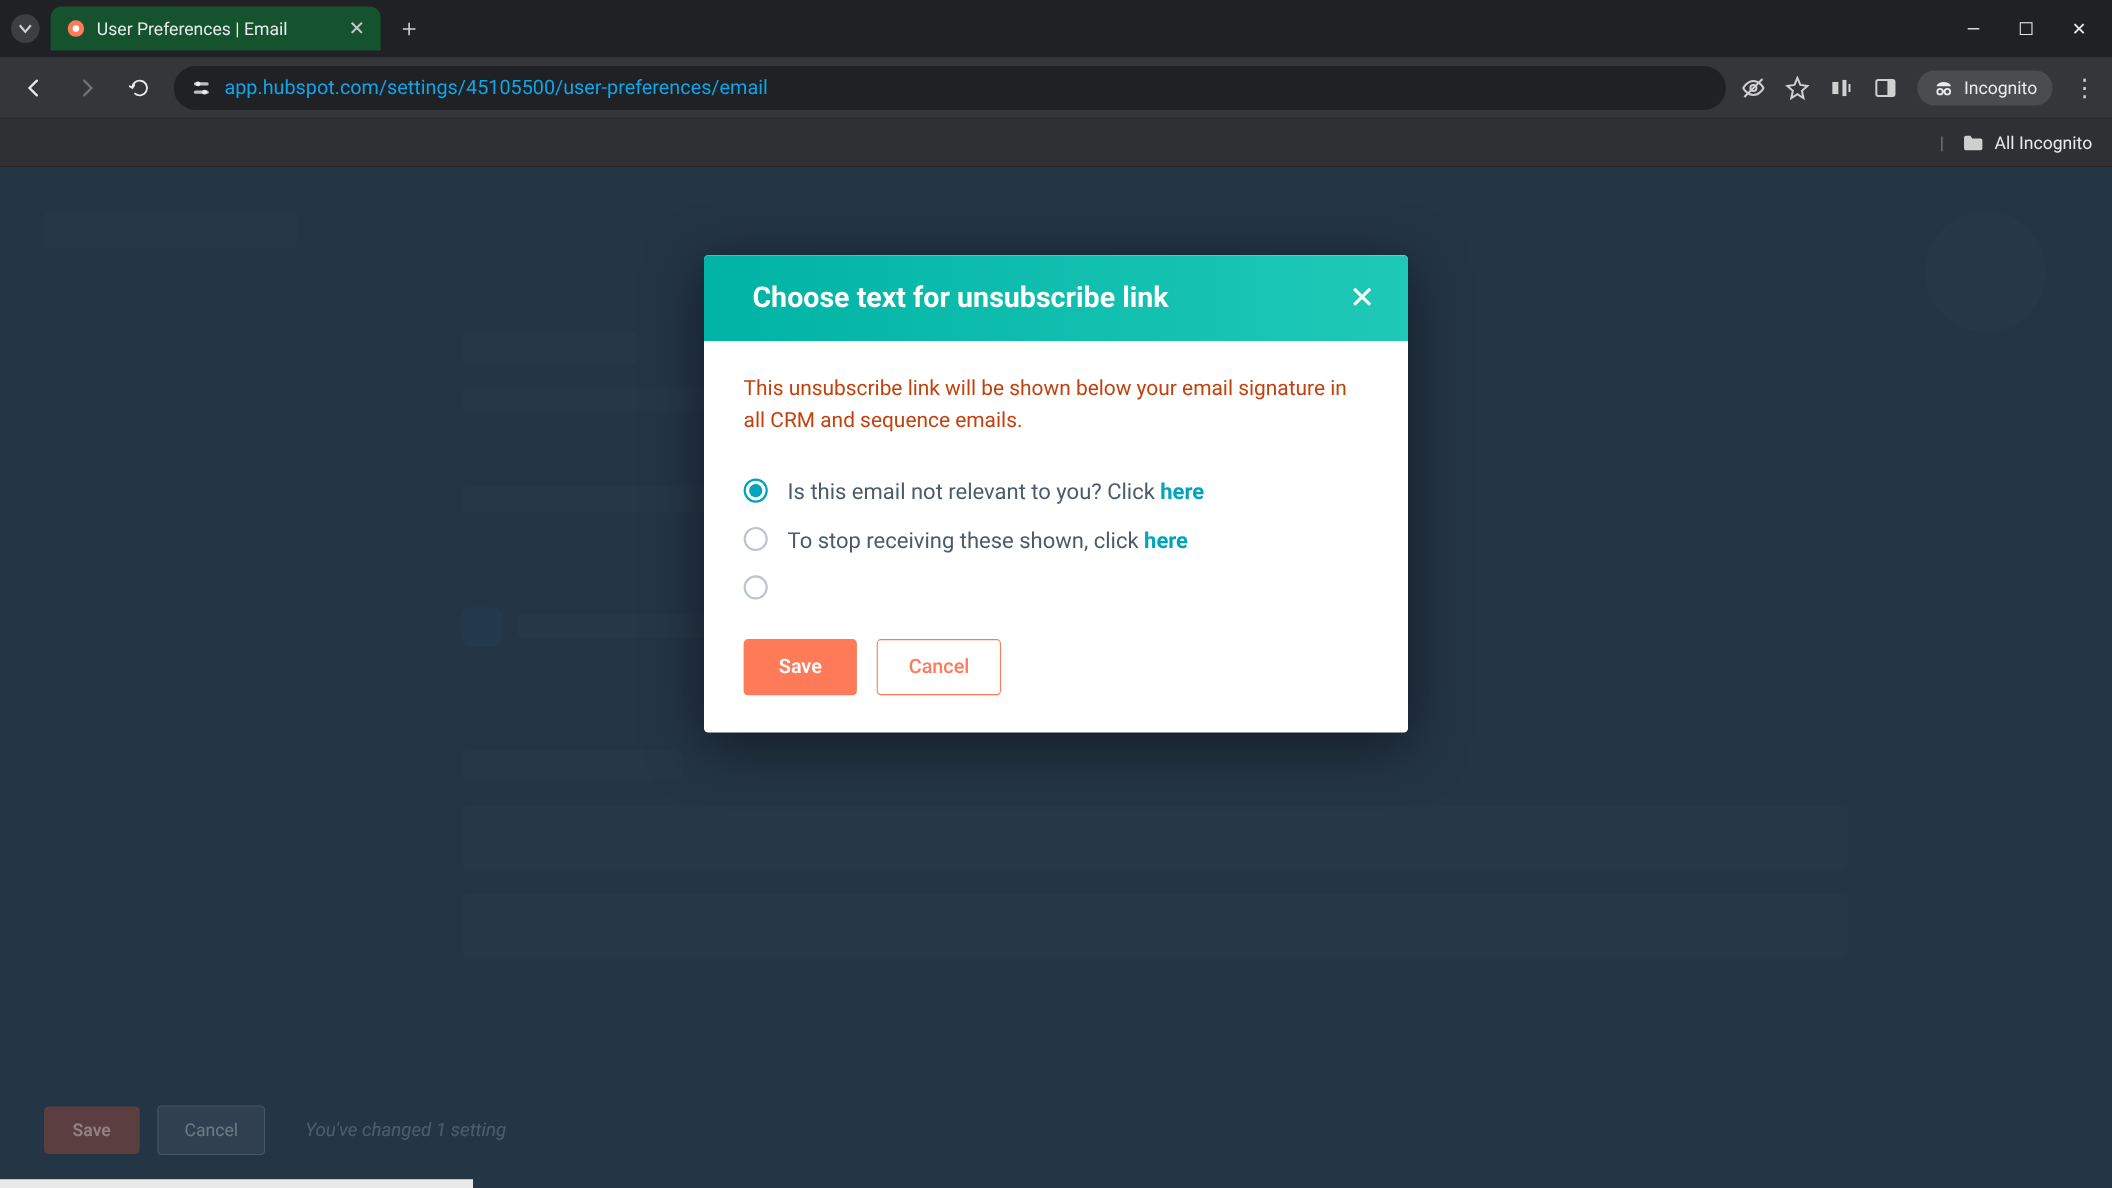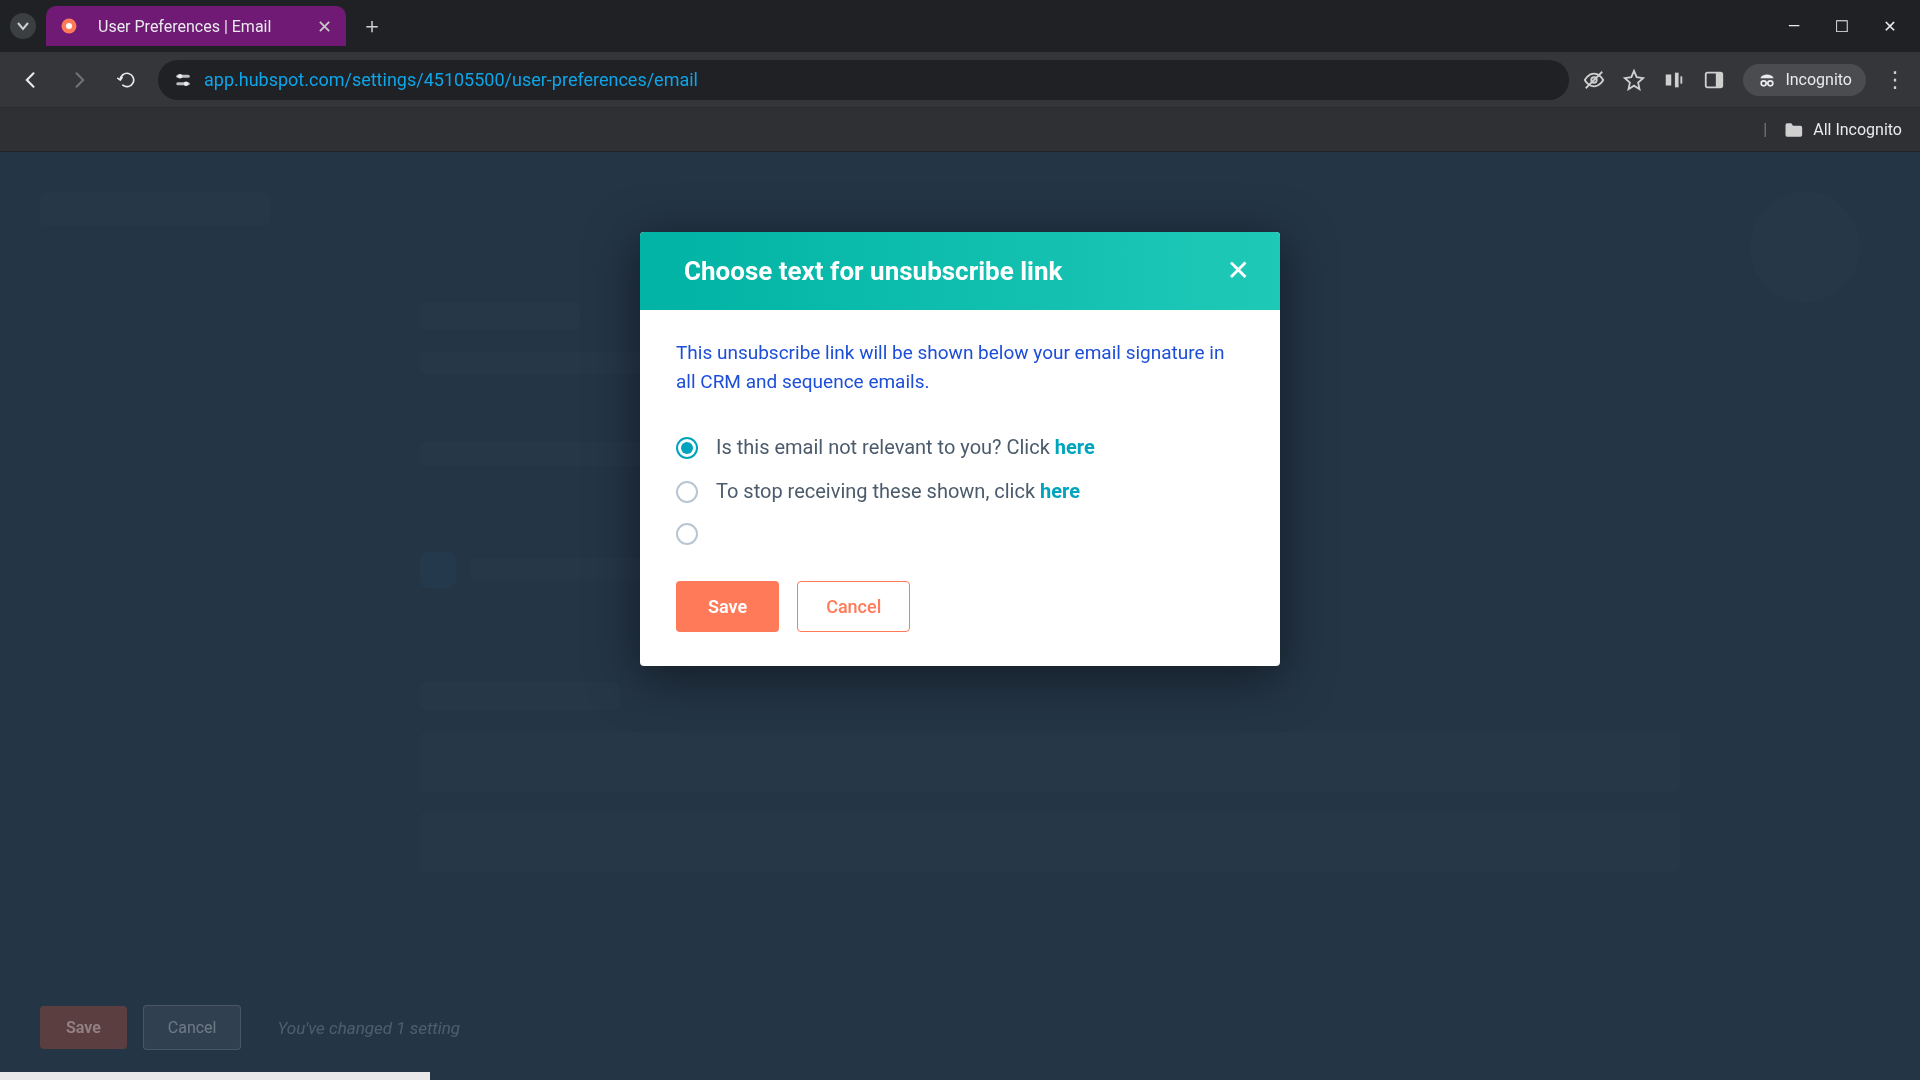--- a/index.html
+++ b/index.html
@@ -1,21 +1,21 @@
 <!DOCTYPE html>
 <html><head>
 <meta charset="utf-8">
 <style>
   * { box-sizing: border-box; margin: 0; padding: 0; font-family: -apple-system, BlinkMacSystemFont, "Segoe UI", Roboto, Arial, sans-serif; }
   html, body { width: 1920px; height: 1080px; overflow: hidden; background: #202124; }
 
   
   .tabbar { display: flex; align-items: center; height: 52px; background: #202124; padding: 0 10px; }
   .sys-dropdown { width: 26px; height: 26px; border-radius: 50%; background: #3c3f42; display:flex; align-items:center; justify-content:center; margin-right:10px; }
-  .tab { display:flex; align-items:center; height:40px; background:#701a75; border-radius:10px 10px 0 0; padding:0 14px; min-width:300px; color:#e8eaed; font-size:16px; gap:20px; }
+  .tab { display:flex; align-items:center; height:40px; background:#14532d; border-radius:10px 10px 0 0; padding:0 14px; min-width:300px; color:#e8eaed; font-size:16px; gap:10px; }
   .tab .favicon { width:18px; height:18px; display:flex; align-items:center; justify-content:center; }
   .tab .title { flex:1; white-space:nowrap; overflow:hidden; text-overflow:ellipsis; }
   .tab .close { font-size:18px; color:#c7c7c7; }
   .newtab { width:36px; height:36px; display:flex; align-items:center; justify-content:center; color:#cfcfcf; font-size:22px; margin-left:8px; border-radius:50%; }
   .tabbar .spacer { flex:1; }
   .win-controls { display:flex; gap:28px; color:#e8eaed; font-size:16px; padding-right:10px; align-items:center; }
   .win-controls span { width:20px; text-align:center; }
 
   
   .addrbar { display:flex; align-items:center; height:56px; background:#35363a; padding:0 14px; gap:14px; border-bottom:1px solid #2a2b2e; }
@@ -42,23 +42,23 @@
   .btn-ghost-primary { background:rgba(255,93,45,0.25); color:rgba(255,255,255,0.35); padding:12px 26px; border-radius:4px; font-weight:600; }
   .btn-ghost-secondary { background:rgba(255,255,255,0.06); border:1px solid rgba(255,255,255,0.12); color:rgba(255,255,255,0.3); padding:12px 24px; border-radius:4px; }
   .ghost-text { color:rgba(255,255,255,0.2); font-size:17px; margin-left:20px;font-style:italic; }
 
   
   .modal { position:absolute; left:640px; top:80px; width:640px; background:#fff; border-radius:4px; box-shadow:0 10px 50px rgba(0,0,0,0.5); overflow:hidden; }
   .modal-header { background:linear-gradient(90deg,#00b3a4,#1fc9b8); padding:24px 30px; display:flex; align-items:center; justify-content:space-between; }
   .modal-title { color:#fff; font-size:26px; font-weight:700;margin-left:14px; }
   .modal-close { color:#fff; font-size:28px; cursor:pointer; line-height:1; }
   .modal-body { padding:28px 36px 34px; color:#4b5b6b; }
-  .modal-desc { font-size:19px; line-height:1.55; color:#1d4ed8; margin-bottom:28px; }
-
-  .radio-row { display:flex; align-items:flex-end; gap:18px; padding:10px 0; font-size:20px; color:#4b5b6b; }
+  .modal-desc { font-size:19px; line-height:1.55; color:#c2410c; margin-bottom:28px; }
+
+  .radio-row { display:flex; align-items:flex-start; gap:18px; padding:10px 0; font-size:20px; color:#4b5b6b; }
   .radio { width:22px; height:22px; border:2px solid #00a4bd; border-radius:50%; display:flex; align-items:center; justify-content:center; flex-shrink:0; }
   .radio.unchecked { border-color:#b9c6d2; }
   .radio .dot { width:12px; height:12px; border-radius:50%; background:#00a4bd; }
   .radio-label { }
   .link-here { color:#00a4bd; font-weight:700; }
 
   .modal-actions { display:flex; gap:18px; margin-top:26px; }
   .btn-save { background:#ff7a59; color:#fff; border:none; padding:14px 32px; font-size:18px; font-weight:600; border-radius:4px; cursor:pointer; }
   .btn-cancel { background:#fff; color:#ff7a59; border:1px solid #ff7a59; padding:14px 28px; font-size:18px; font-weight:500; border-radius:4px; cursor:pointer; }
 

